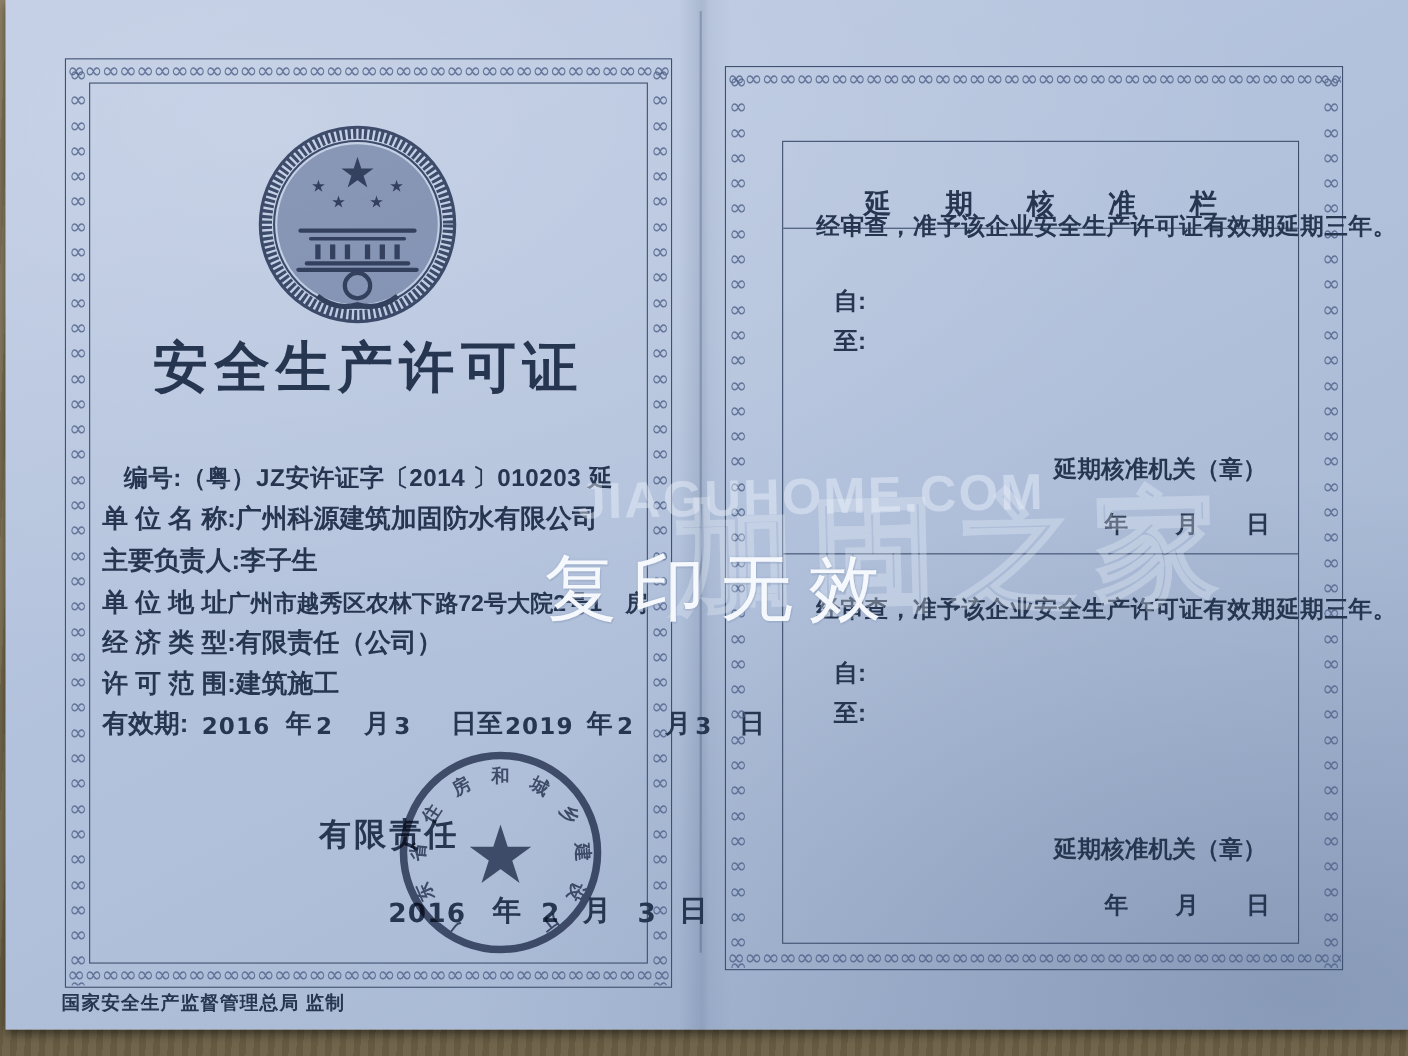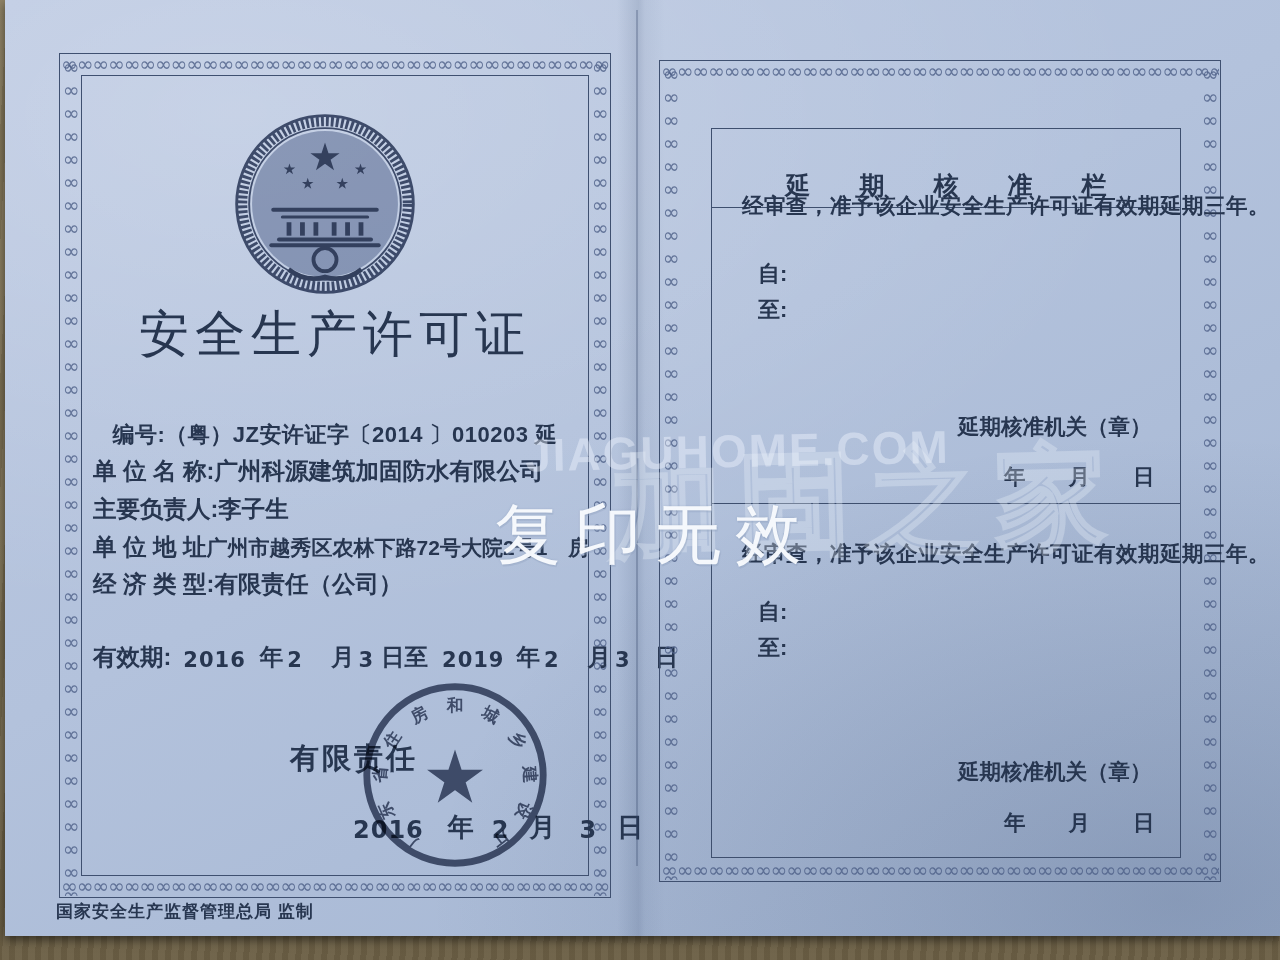--- a/index.html
+++ b/index.html
@@ -24,21 +24,21 @@
   .chain{position:absolute;color:#4e6088;opacity:.8;font-size:20px;line-height:19px;
          letter-spacing:-1px;white-space:nowrap;overflow:hidden;font-family:"DejaVu Sans",sans-serif;}
   .chain.h{left:2px;right:2px;height:19px;}
   .chain.top{top:2px}.chain.bottom{bottom:2px}
   .chain.v{top:2px;bottom:2px;width:19px;writing-mode:vertical-rl;}
   .chain.left{left:2px}.chain.right{right:2px}
   
   .emblem{position:absolute;left:170px;top:55px;width:192px;height:192px;
           mix-blend-mode:multiply;opacity:.94;}
   .cert-title{position:absolute;left:0;right:0;top:248px;text-align:center;
-          font-size:50px;font-weight:normal;letter-spacing:6px;}
+          font-size:50px;font-weight:bold;letter-spacing:6px;}
   .cert-subtitle{position:absolute;left:0;right:0;top:318px;text-align:center;
           font-size:34px;font-weight:bold;letter-spacing:2px;}
   .serial{position:absolute;left:0;right:0;top:367px;text-align:center;
           font-size:22px;font-weight:600;letter-spacing:.5px;}
   .field-row{position:absolute;left:34px;font-size:23.5px;font-weight:600;white-space:nowrap;}
   .field-row .val{font-weight:600;}
   .field-row.addr .val{font-size:21px;}
   .validity{position:absolute;left:34px;top:588px;font-size:23.5px;font-weight:600;
           display:flex;align-items:baseline;white-space:pre;}
   .num{font-family:"DejaVu Sans",sans-serif;font-size:21px;font-weight:700;
@@ -123,30 +123,33 @@
       </div>
       <div class="field-row" style="top:440px">
         <span>主要负责人:</span><span class="val">李子生</span>
       </div>
       <div class="field-row addr" style="top:478px">
         <span>单 位 地 址</span><span class="val">广州市越秀区农林下路72号大院2号1　房</span>
       </div>
       <div class="field-row" style="top:515px">
         <span>经 济 类 型:</span><span class="val">有限责任（公司）</span>
       </div>
+      <div class="field-row" style="top:552px">
+        <span>许 可 范 围:</span><span class="val">建筑施工</span>
+      </div>
 
       <div class="validity">
         <span>有效期:</span>
         <span class="num" style="margin-left:12px">2016</span>
         <span style="margin-left:14px">年</span>
         <span class="num" style="margin-left:4px">2</span>
         <span style="margin-left:28px">月</span>
         <span class="num" style="margin-left:4px">3</span>
-        <span style="margin-left:7px">日至</span>
-        <span class="num" style="margin-left:14px">2019</span>
+        <span style="margin-left:36px">日至</span>
+        <span class="num" style="margin-left:2px">2019</span>
         <span style="margin-left:12px">年</span>
         <span class="num" style="margin-left:4px">2</span>
         <span style="margin-left:28px">月</span>
         <span class="num" style="margin-left:4px">3</span>
         <span style="margin-left:24px">日</span>
       </div>
 
       <div class="issuer">有限责任</div>
 
       <div class="issue-date">

